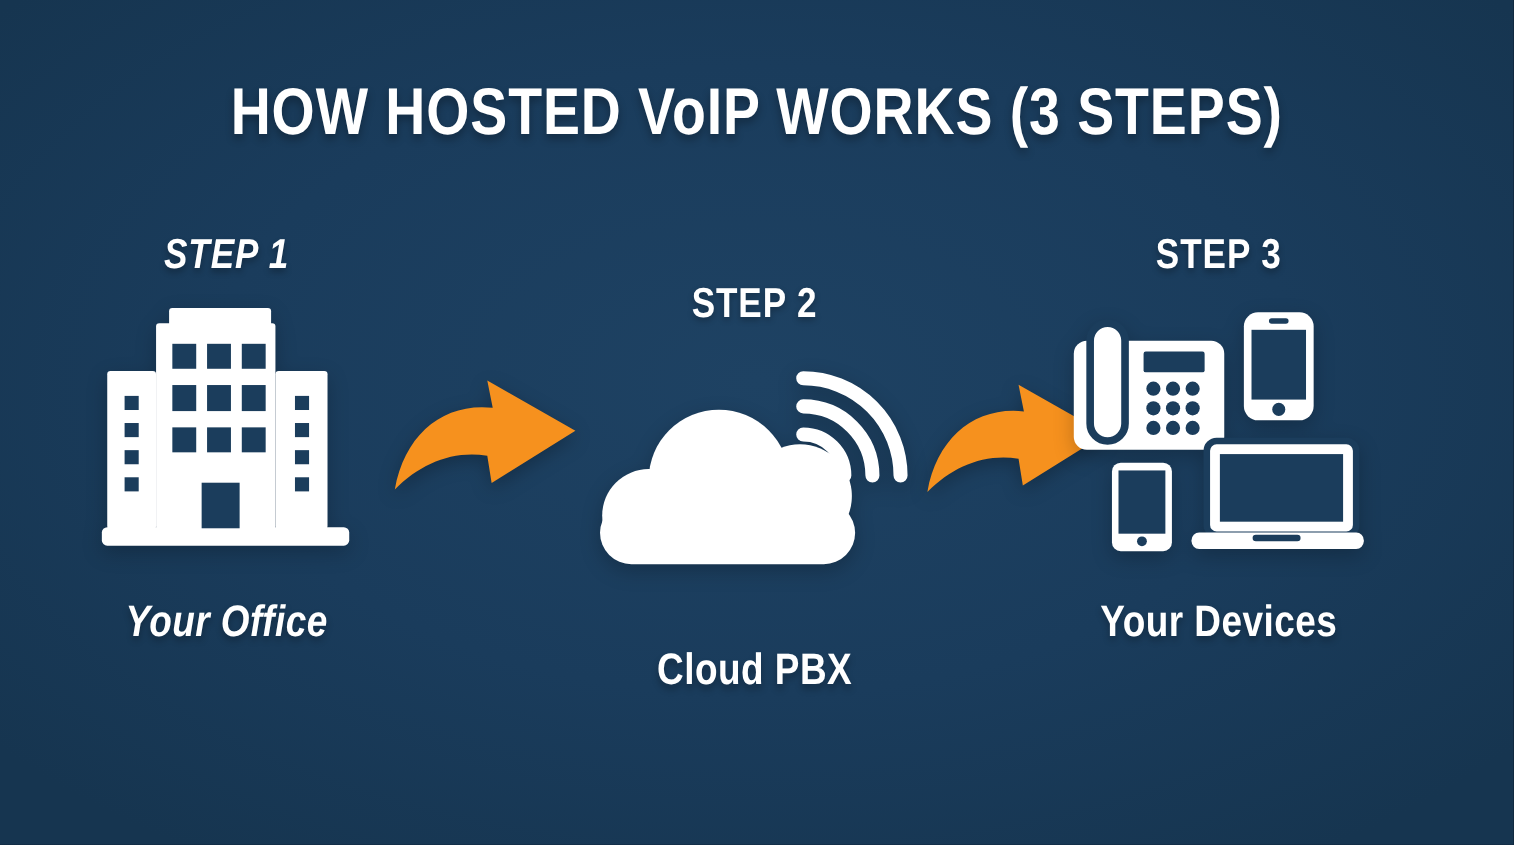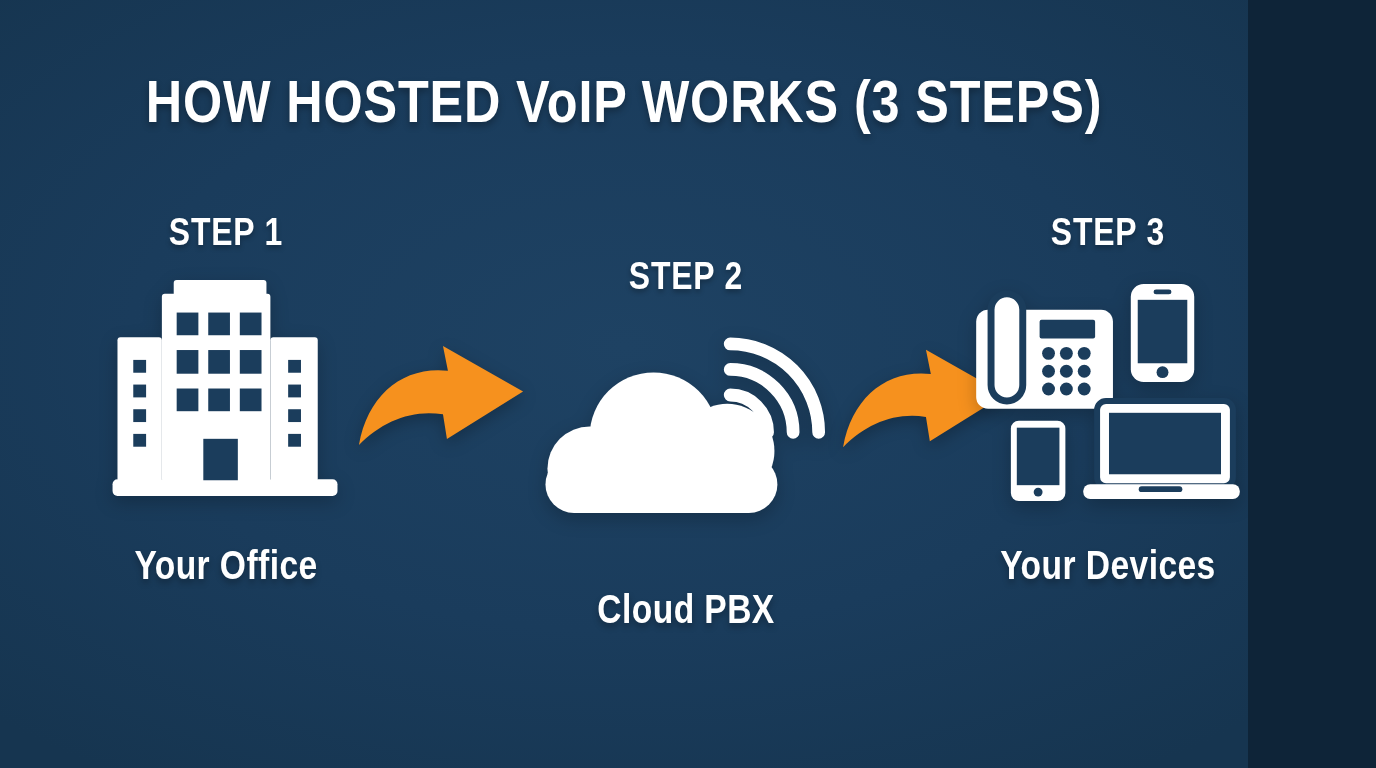--- a/index.html
+++ b/index.html
@@ -1,20 +1,20 @@
 <!DOCTYPE html>
 <html><head>
 <meta charset="utf-8">
 <style>
   html, body { margin: 0; padding: 0; background: #0e2438; }
   * { box-sizing: border-box; }
 
   .canvas {
     position: relative;
-    width: 1248px;
+    width: 1376px;
     height: 768px;
     overflow: hidden;
     font-family: "Liberation Sans", sans-serif;
     background: radial-gradient(ellipse 900px 520px at 50% 45%, #1e4263 0%, #1a3c5c 55%, #163550 100%);
     color: #ffffff;
   }
 
   .title {
     position: absolute;
     top: 72px;
@@ -31,21 +31,21 @@
     transform-origin: 50% 50%;
     text-shadow: 0 4px 8px rgba(0,0,0,0.30);
     white-space: nowrap;
   }
 
   .step-col {
     position: absolute;
     top: 210px;
     height: 380px;
   }
-  .col-1 { left: 56px;  width: 340px; }
+  .col-1 { left: 36px;  width: 340px; font-style: italic; }
   .col-2 { left: 506px; width: 360px; margin-top: 44px; }
   .col-3 { left: 928px; width: 360px; }
 
   .step-label {
     position: absolute;
     top: 3px;
     left: 0;
     width: 100%;
     text-align: center;
     font-size: 38px;

